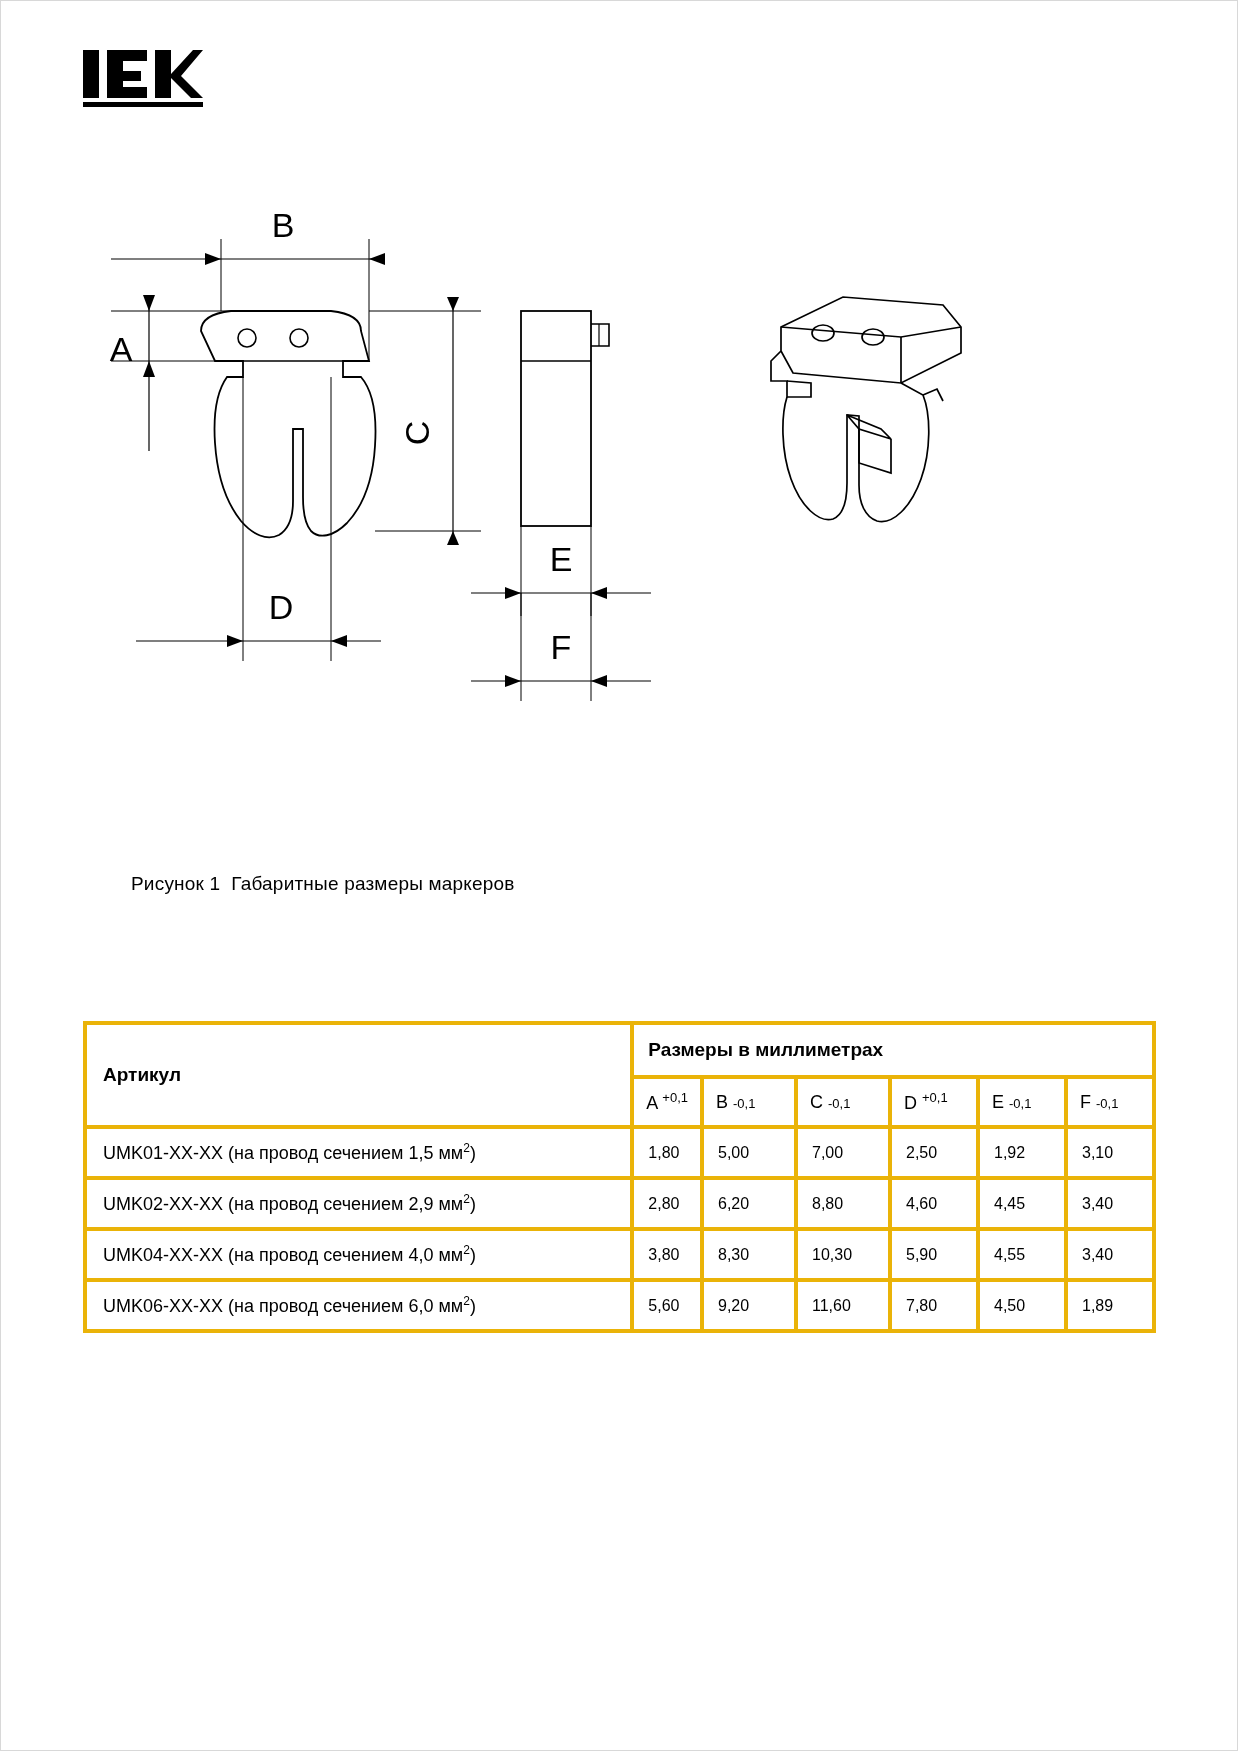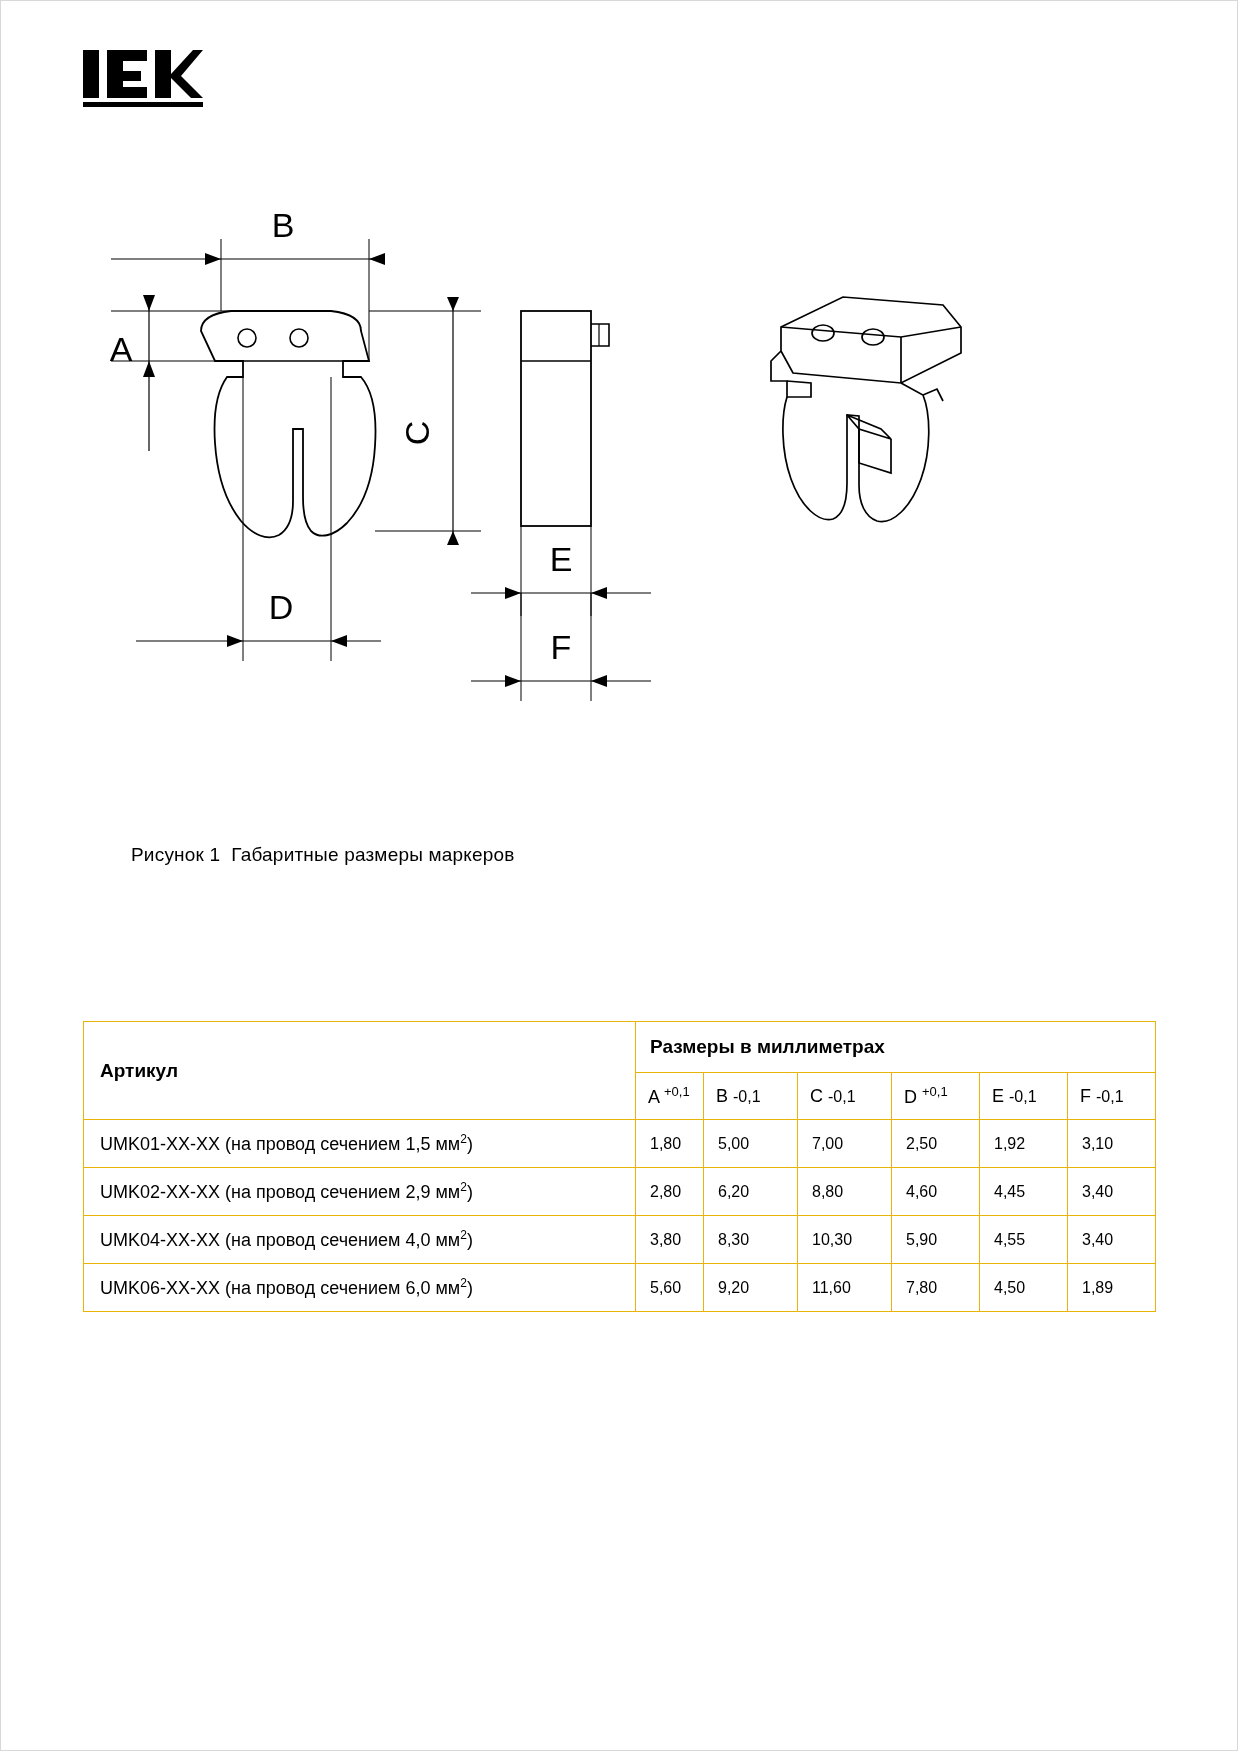--- a/index.html
+++ b/index.html
@@ -37,40 +37,40 @@
     top: 200px;
     width: 1000px;
     height: 560px;
   }
   .drawing svg { display: block; }
 
   
   .caption {
     position: absolute;
     left: 130px;
-    top: 843px;
+    top: 872px;
     font-size: 19px;
     letter-spacing: 0.2px;
     white-space: pre;
   }
 
   
   .table-wrap {
     position: absolute;
     left: 82px;
     top: 1020px;
     width: 1073px;
   }
   table.dims {
     border-collapse: collapse;
     width: 100%;
     font-size: 18px;
   }
   table.dims td, table.dims th {
-    border: 1px solid #eab308;
+    border: 4px solid #eab308;
     padding: 0;
     text-align: left;
     vertical-align: middle;
   }
   table.dims th.hdr-article {
     padding: 14px 16px;
     font-weight: bold;
     font-size: 19px;
   }
   table.dims th.hdr-dims {
@@ -82,21 +82,21 @@
     padding: 11px 12px;
     font-weight: normal;
     font-size: 18px;
     white-space: nowrap;
   }
   table.dims td.sub .tol {
     font-size: 13px;
     vertical-align: super;
   }
   table.dims td.sub .tol-minus {
-    font-size: 16px;
+    font-size: 13px;
     vertical-align: baseline;
   }
   table.dims td.article {
     padding: 12px 16px;
     font-size: 18px;
     white-space: nowrap;
   }
   table.dims td.val {
     padding: 12px 14px;
     font-size: 16px;

